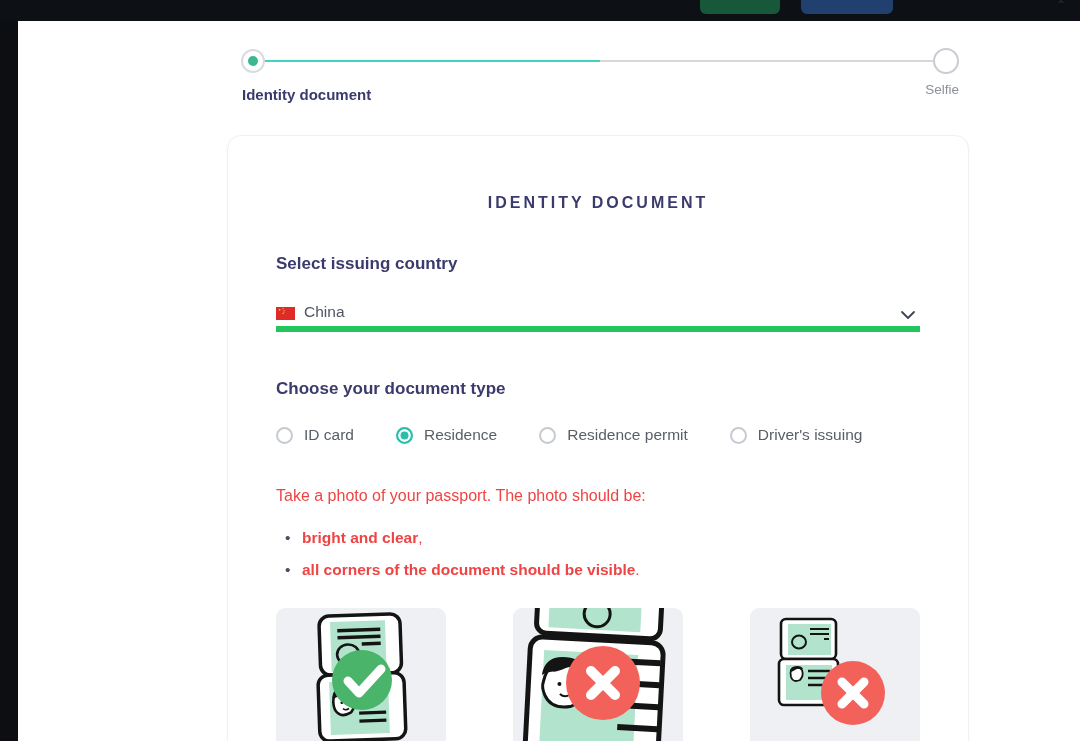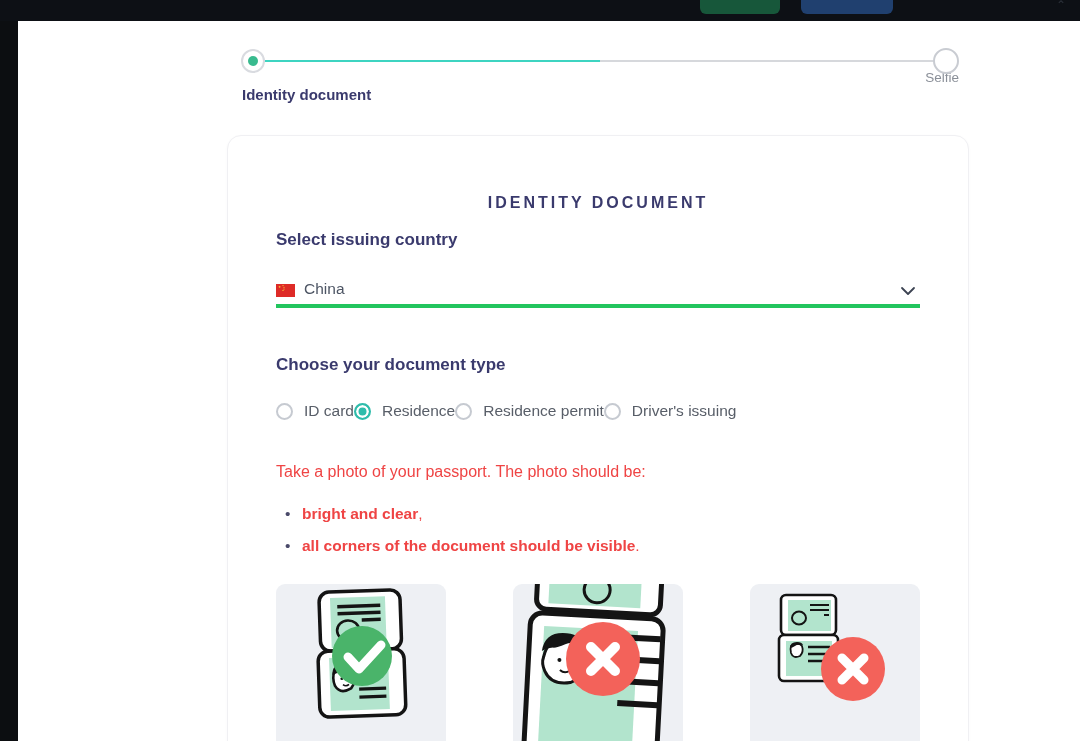--- a/index.html
+++ b/index.html
@@ -18,40 +18,40 @@
   
   .stepper { position:absolute; left:227px; top:46px; width:732px; height:60px; }
   .track { position:absolute; left:28px; right:14px; top:14px; height:2px; background:#d6d8dc; }
   .track-progress { position:absolute; left:28px; top:14px; height:2px; width:345px; background:#3ed4c1; z-index:1; }
   .node { position:absolute; border-radius:50%; background:#fff; z-index:2; }
   .node.first { left:14px; top:3px; width:24px; height:24px; border:2px solid #d9dbe0;
                 display:flex; align-items:center; justify-content:center; }
   .node.first .dot { width:10px; height:10px; border-radius:50%; background:#38ba8e; }
   .node.last { right:0px; top:2px; width:26px; height:26px; border:2px solid #c9ccd2; }
   .step-label-active { position:absolute; left:15px; top:40px; font-size:15px; font-weight:bold; color:#3a3a6d; }
-  .step-label-next   { position:absolute; right:0px; top:24px; font-size:13.5px; color:#8a8f98; }
+  .step-label-next   { position:absolute; right:0px; top:36px; font-size:13.5px; color:#8a8f98; }
 
   
   .card { position:absolute; left:227px; top:135px; width:742px; height:660px;
           background:#fff; border:1px solid #f0f0f3; border-radius:14px;
           box-shadow:0 1px 3px rgba(40,40,80,0.03); padding:44px 48px 0 48px; }
   .card-title { text-align:center; font-size:16px; font-weight:bold; letter-spacing:3px;
                 color:#3a3a6d; margin-top:14px; }
   .card-subtitle { text-align:center; font-size:16px; color:#707780; margin-top:21px; }
 
   .section-label { font-size:17px; font-weight:bold; color:#3a3a6d; }
-  .country-label { margin-top:18px; }
-  .select { margin-top:24px; height:34px; border-bottom:4px solid #22c55e;
+  .country-label { margin-top:42px; }
+  .select { margin-top:24px; height:34px; border-bottom:6px solid #22c55e;
             display:flex; align-items:center; cursor:pointer; position:relative; }
   .flag { width:19px; height:13px; margin-right:9px; display:inline-block; }
   .country-name { font-size:15.5px; color:#4d5564; }
   .chevron { position:absolute; right:4px; top:8px; }
 
   .doctype-label { margin-top:47px; }
-  .radios { margin-top:27px; display:flex; align-items:center; }
+  .radios { margin-top:27px; display:flex; align-items:center; gap:42px; }
   .radio-option { display:flex; align-items:center; gap:11px; cursor:pointer; }
   .radio { width:17px; height:17px; border-radius:50%; border:2px solid #c6cad1; background:#fff; }
   .radio-option.selected .radio { border-color:#2fbcab; background:#2fbcab; box-shadow:inset 0 0 0 2.5px #fff; }
   .radio-label { font-size:15.5px; color:#585e68; }
 
   .intro { margin-top:43px; font-size:16px; color:#ef4444; }
   .bullets { margin-top:24px; list-style:none; }
   .bullets li { position:relative; padding-left:26px; font-size:15.5px; color:#ef4444; margin-bottom:14px; }
   .bullets li::before { content:"•"; position:absolute; left:9px; top:0; color:#4a4a6a; }
   .bullets b { font-weight:bold; }

